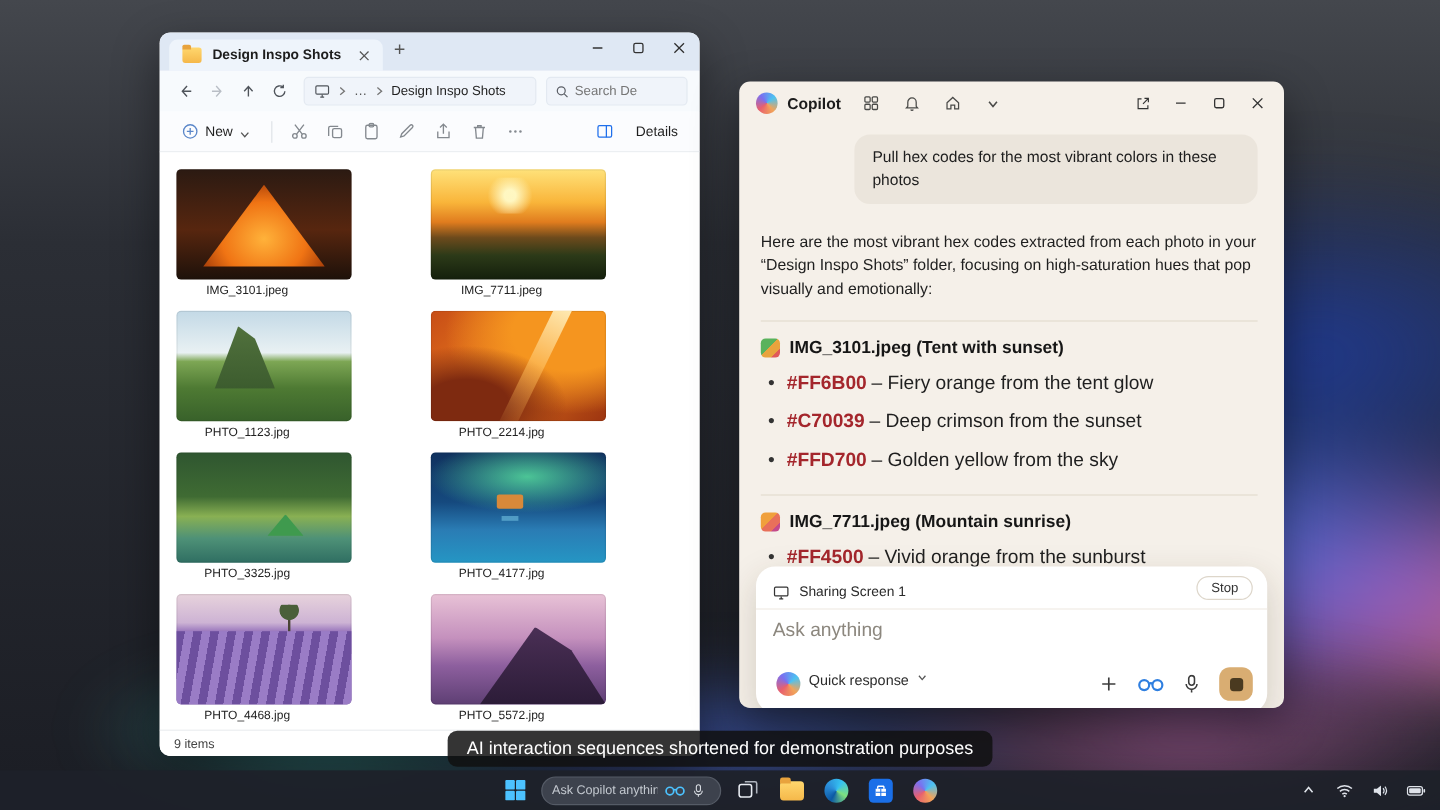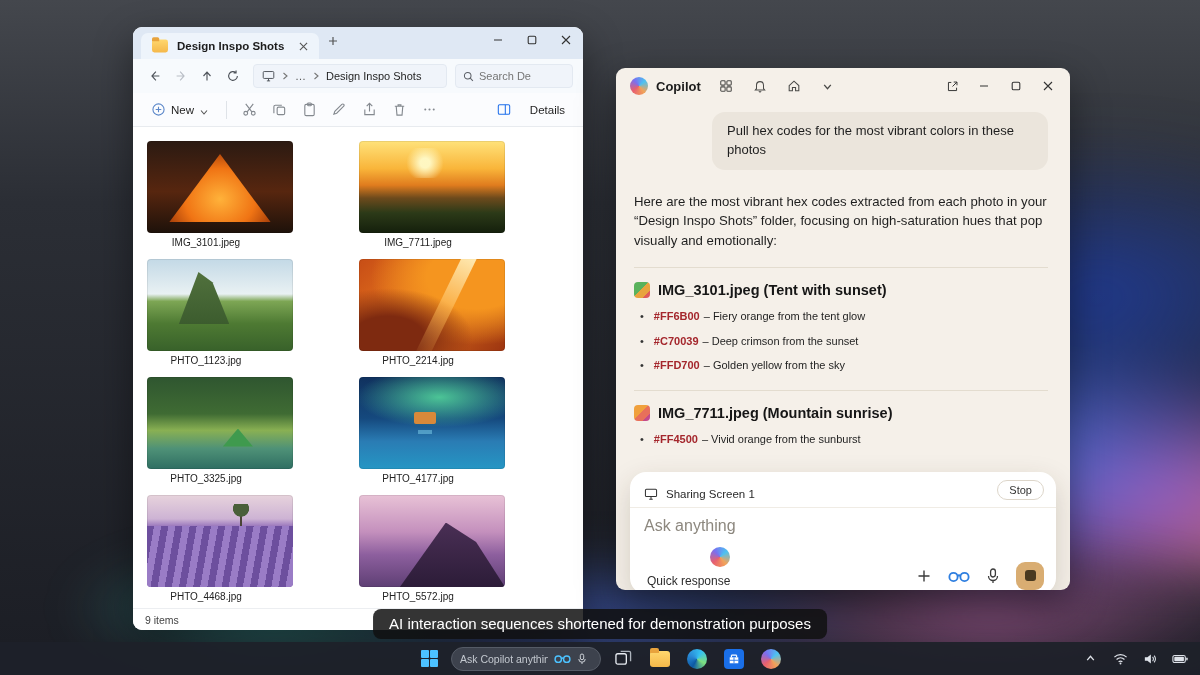--- a/index.html
+++ b/index.html
@@ -97,33 +97,33 @@
   .cp-cap { width:32px; height:28px; display:flex; align-items:center; justify-content:center; color:#333; }
   .cp-body { position:relative; flex:1; overflow:hidden; }
   .cp-chat { position:absolute; inset:0; padding:8px 22px 0 18px; }
   .user-bubble { margin-left:78px; background:#ebe5dc; border-radius:13px; padding:10px 15px; font-size:13px; color:#1e1e1e; line-height:1.45; }
   .cp-intro { margin-top:22px; font-size:13.2px; color:#1f1f1f; line-height:1.5; }
   .cp-hr { border:0; border-top:1px solid #e3dccf; margin:16px 0 14px; }
   .cp-h { display:flex; align-items:center; gap:8px; font-size:14.5px; font-weight:700; color:#161616; margin:2px 0 10px; }
   .chip { width:16px; height:16px; border-radius:4px; flex:0 0 auto; }
   .chip1 { background:linear-gradient(135deg,#59b25c 0 45%,#e8a33d 46% 75%,#e05a5a 76%); }
   .chip2 { background:linear-gradient(135deg,#f0a03c 0 45%,#e8705a 46% 75%,#c44a8a 76%); }
-  .bullet { display:flex; gap:10px; font-size:11px; color:#1f1f1f; line-height:1.5; margin:0 0 8px 6px; }
+  .bullet { display:flex; gap:10px; font-size:16px; color:#1f1f1f; line-height:1.5; margin:0 0 8px 6px; }
   .bullet::before { content:"•"; color:#333; }
   .hex { color:#a4262c; font-weight:600; margin-right:4px; }
   .cp-inputcard { position:absolute; left:14px; right:14px; top:368px; height:122px; background:#ffffff; border-radius:16px;
     box-shadow:0 10px 28px rgba(60,45,20,.18); z-index:5; display:flex; flex-direction:column; }
   .share-row { display:flex; align-items:flex-end; gap:8px; padding:8px 12px 7px 14px; border-bottom:1px solid #f0ece5; }
   .share-label { font-size:11.5px; color:#2a2a2a; flex:1; }
   .stop-pill { font-size:11px; color:#333; border:1px solid #ddd6ca; border-radius:999px; padding:3px 11px; background:#fff; }
   .ask-row { padding:9px 14px 2px; }
   .ask-row input { border:0; outline:0; width:100%; font-size:16px; color:#4d7c0f; background:transparent; font-family:inherit; }
   .ask-row input::placeholder { color:#8c877e; }
   .cp-actions { display:flex; align-items:center; padding:6px 12px 10px 12px; gap:14px; margin-top:auto; }
-  .mode { display:flex; align-items:flex-end; gap:7px; font-size:12px; color:#2c2c2c; padding:4px 8px 4px 5px; border-radius:999px;flex-direction:column; }
+  .mode { display:flex; align-items:flex-start; gap:7px; font-size:12px; color:#2c2c2c; padding:4px 8px 4px 5px; border-radius:999px; }
   .mode .cp-logo { width:20px; height:20px; }
   .act-right { margin-left:auto; display:flex; align-items:center; gap:16px; color:#3c3c3c; }
   .stop-square { width:28px; height:28px; border-radius:9px; background:#d9ad72; display:flex; align-items:center; justify-content:center; }
   .stop-square i { width:11px; height:11px; border-radius:3px; background:#4a3a20; display:block; }
   .cp-disclaimer { position:absolute; left:0; right:0; bottom:6px; text-align:center; font-size:10px; color:#97917f; }
 
   
   .caption { position:absolute; left:50%; top:609px; transform:translateX(-50%); background:rgba(17,17,17,.85);
     color:#fff; font-size:15px; padding:6px 16px 7px; border-radius:8px; white-space:nowrap; z-index:8; }
 

